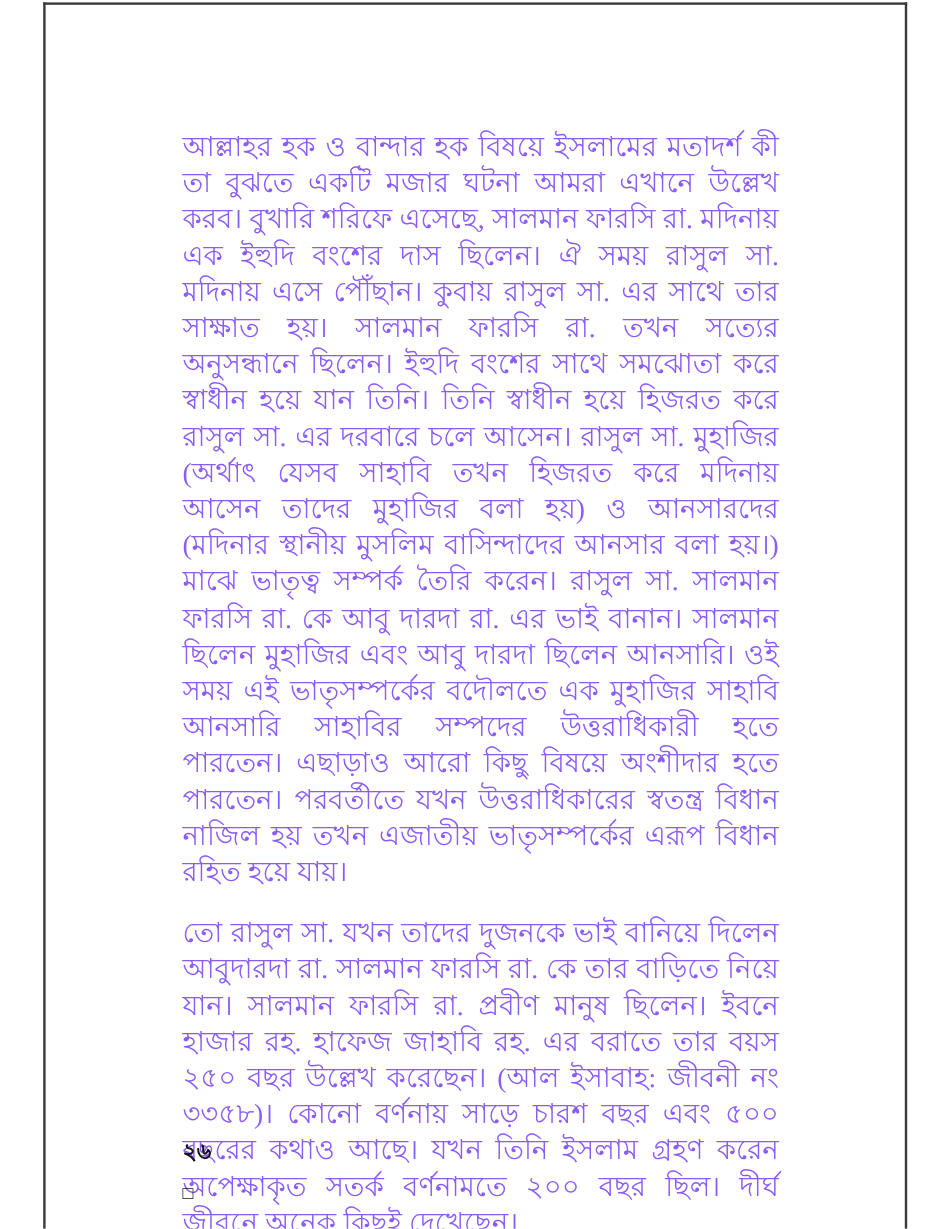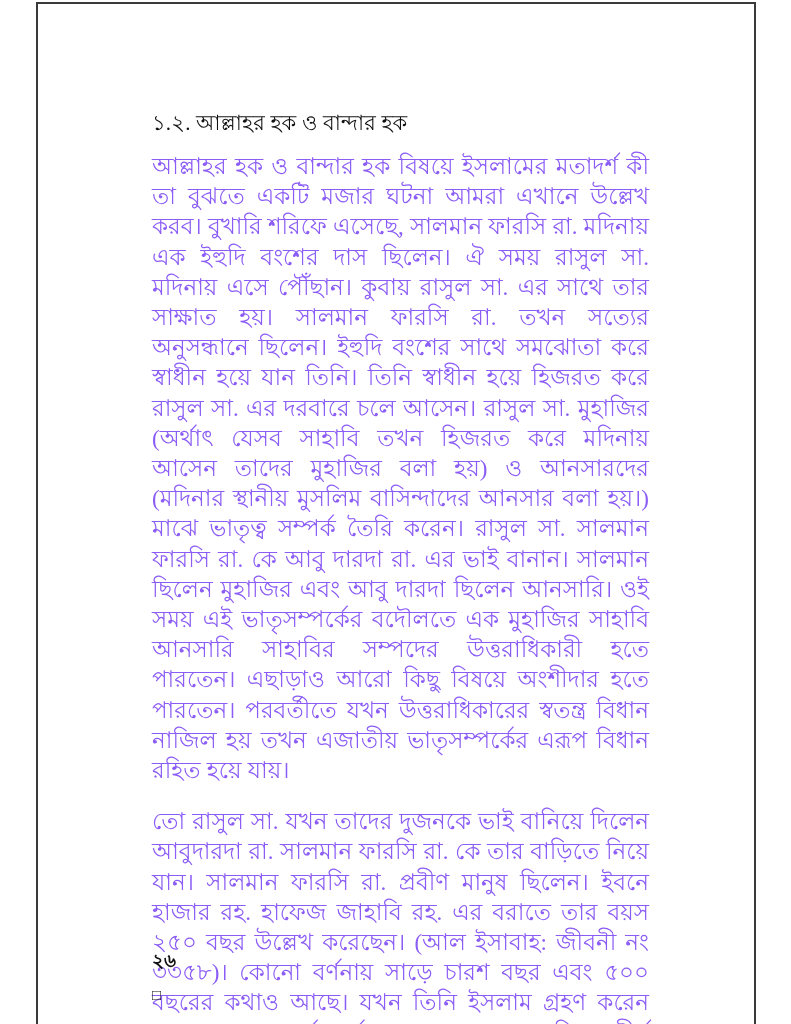--- a/index.html
+++ b/index.html
@@ -86,21 +86,20 @@
     font-weight: 400;
   }
 </style>
 </head>
 <body>
 
 <div class="page-sheet">
 
   <div class="content">
 
-    <h2 class="section-heading">১.২. আল্লাহর হক ও বান্দার হক</h2>
 
     <p class="body-par">আল্লাহর হক ও বান্দার হক বিষয়ে ইসলামের মতাদর্শ কী তা বুঝতে একটি মজার ঘটনা আমরা এখানে উল্লেখ করব। বুখারি শরিফে এসেছে, সালমান ফারসি রা. মদিনায় এক ইহুদি বংশের দাস ছিলেন। ঐ সময় রাসুল সা. মদিনায় এসে পৌঁছান। কুবায় রাসুল সা. এর সাথে তার সাক্ষাত হয়। সালমান ফারসি রা. তখন সত্যের অনুসন্ধানে ছিলেন। ইহুদি বংশের সাথে সমঝোতা করে স্বাধীন হয়ে যান তিনি। তিনি স্বাধীন হয়ে হিজরত করে রাসুল সা. এর দরবারে চলে আসেন। রাসুল সা. মুহাজির (অর্থাৎ যেসব সাহাবি তখন হিজরত করে মদিনায় আসেন তাদের মুহাজির বলা হয়) ও আনসারদের (মদিনার স্থানীয় মুসলিম বাসিন্দাদের আনসার বলা হয়।) মাঝে ভাতৃত্ব সম্পর্ক তৈরি করেন। রাসুল সা. সালমান ফারসি রা. কে আবু দারদা রা. এর ভাই বানান। সালমান ছিলেন মুহাজির এবং আবু দারদা ছিলেন আনসারি। ওই সময় এই ভাতৃসম্পর্কের বদৌলতে এক মুহাজির সাহাবি আনসারি সাহাবির সম্পদের উত্তরাধিকারী হতে পারতেন। এছাড়াও আরো কিছু বিষয়ে অংশীদার হতে পারতেন। পরবর্তীতে যখন উত্তরাধিকারের স্বতন্ত্র বিধান নাজিল হয় তখন এজাতীয় ভাতৃসম্পর্কের এরূপ বিধান রহিত হয়ে যায়।</p>
 
     <p class="body-par">তো রাসুল সা. যখন তাদের দুজনকে ভাই বানিয়ে দিলেন আবুদারদা রা. সালমান ফারসি রা. কে তার বাড়িতে নিয়ে যান। সালমান ফারসি রা. প্রবীণ মানুষ ছিলেন। ইবনে হাজার রহ. হাফেজ জাহাবি রহ. এর বরাতে তার বয়স ২৫০ বছর উল্লেখ করেছেন। (আল ইসাবাহ: জীবনী নং ৩৩৫৮)। কোনো বর্ণনায় সাড়ে চারশ বছর এবং ৫০০ বছরের কথাও আছে। যখন তিনি ইসলাম গ্রহণ করেন অপেক্ষাকৃত সতর্ক বর্ণনামতে ২০০ বছর ছিল। দীর্ঘ জীবনে অনেক কিছুই দেখেছেন।</p>
 
   </div>
 
   <div class="page-foot">
     <span class="foot-number">২৬</span>
     <span class="foot-sep">□</span>

